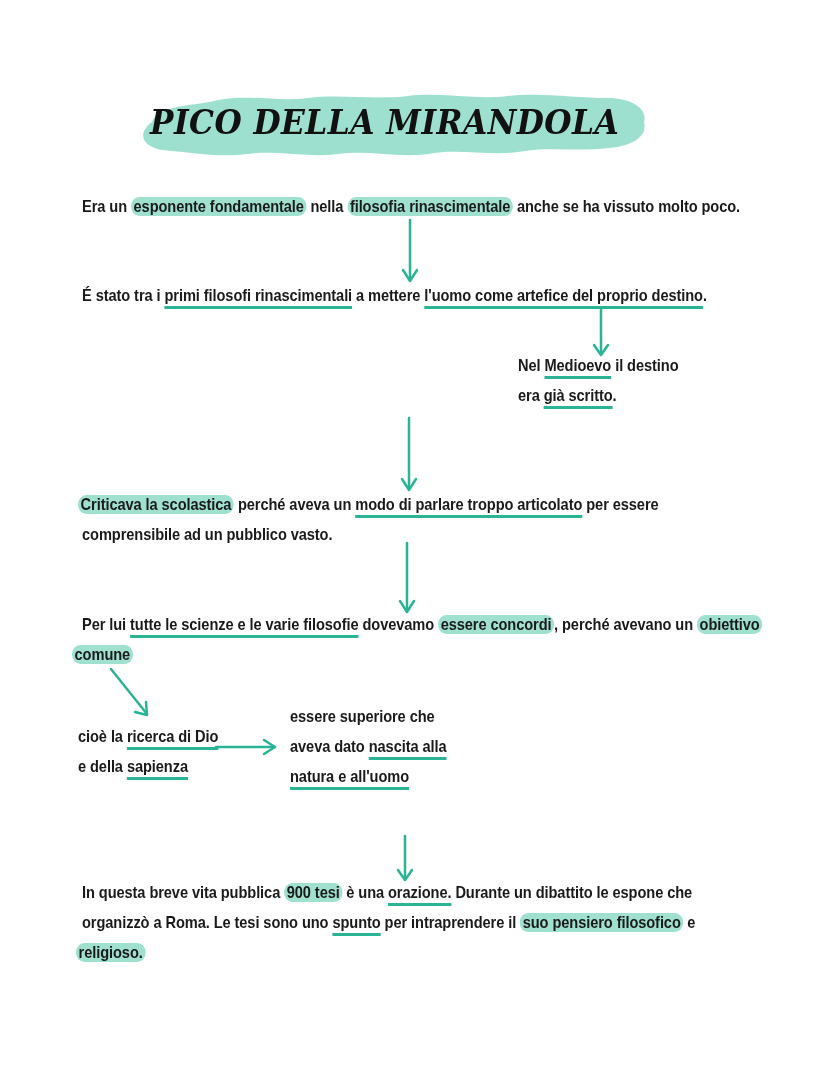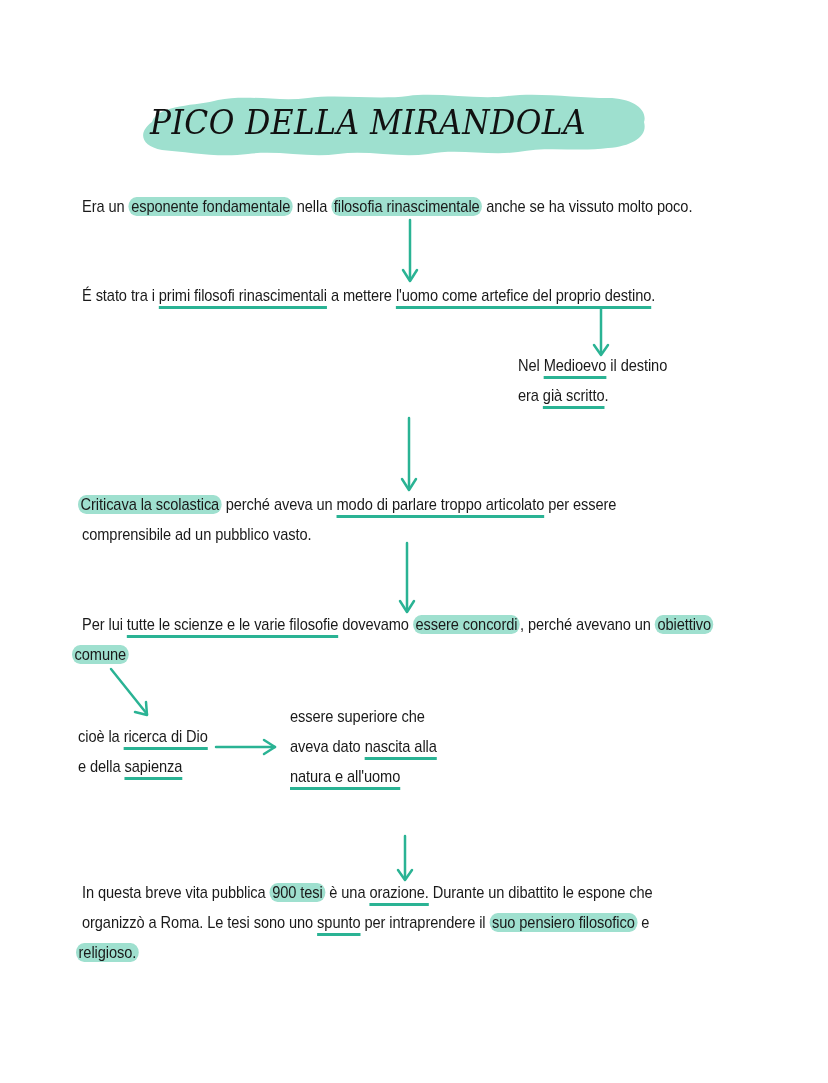--- a/index.html
+++ b/index.html
@@ -1,21 +1,21 @@
 <!DOCTYPE html>
 <html><head>
 <meta charset="utf-8">
 <style>
   html, body { margin: 0; padding: 0; background: #ffffff; }
   body {
     width: 828px; height: 1083px; position: relative; overflow: hidden;
     font-family: "Liberation Sans Narrow", "Liberation Sans", sans-serif;
     color: #1a1a1a;
   }
-  .page { position: absolute; inset: 0; }
+  .page { position: absolute; inset: 0; font-weight: bold; }
   .title-wrap {
     position: absolute; left: 138px; top: 92px; width: 512px; height: 66px;
   }
   .title-blob {
     position: absolute; inset: 0;
   }
   .title-text {
     position: absolute; left: 12px; top: 10px; width: 500px;
     font-family: "DejaVu Serif", serif; font-style: italic;
     font-size: 34px; letter-spacing: 0.5px; color: #111;

